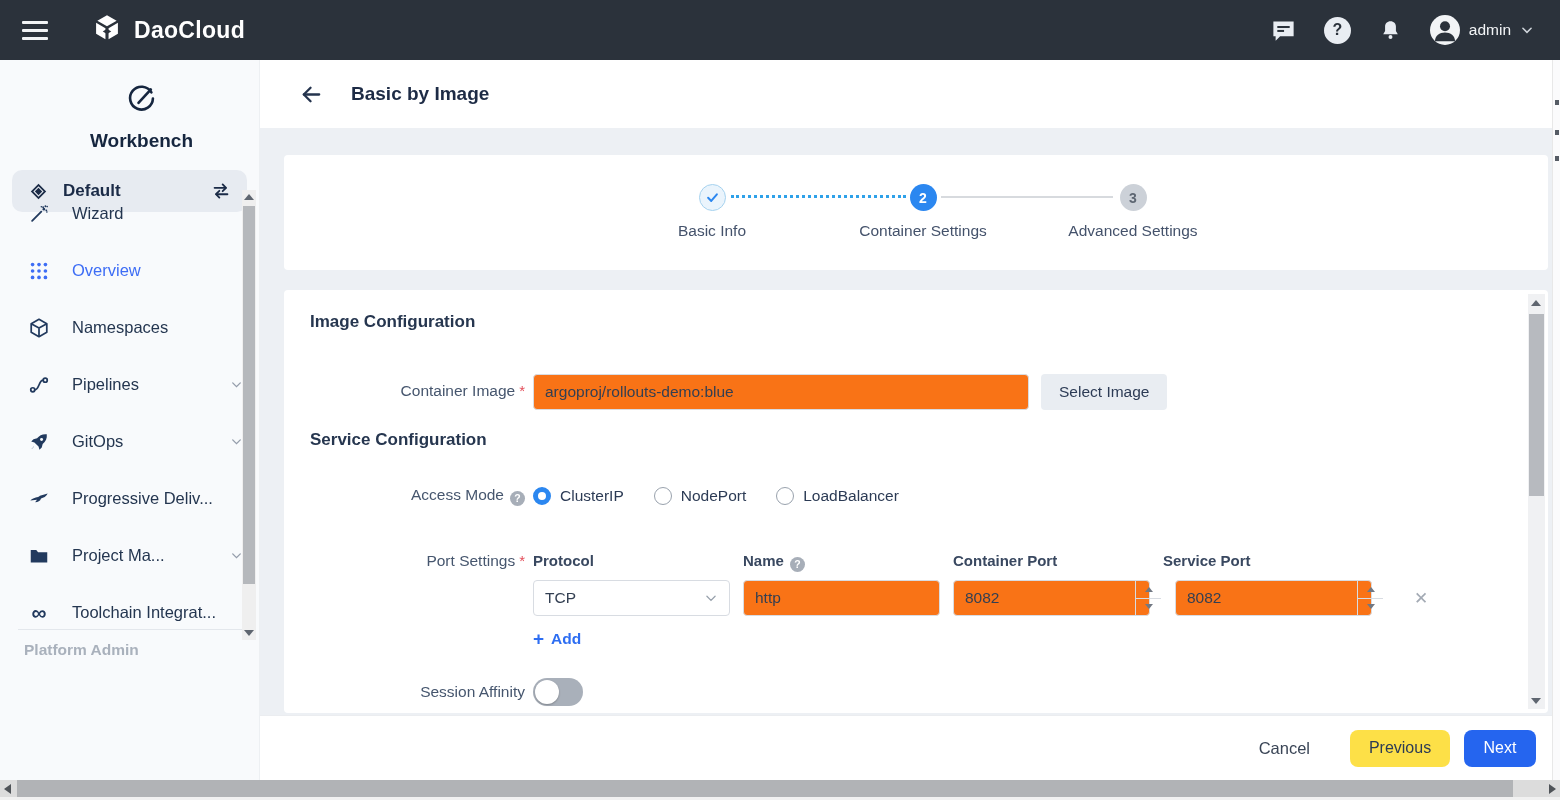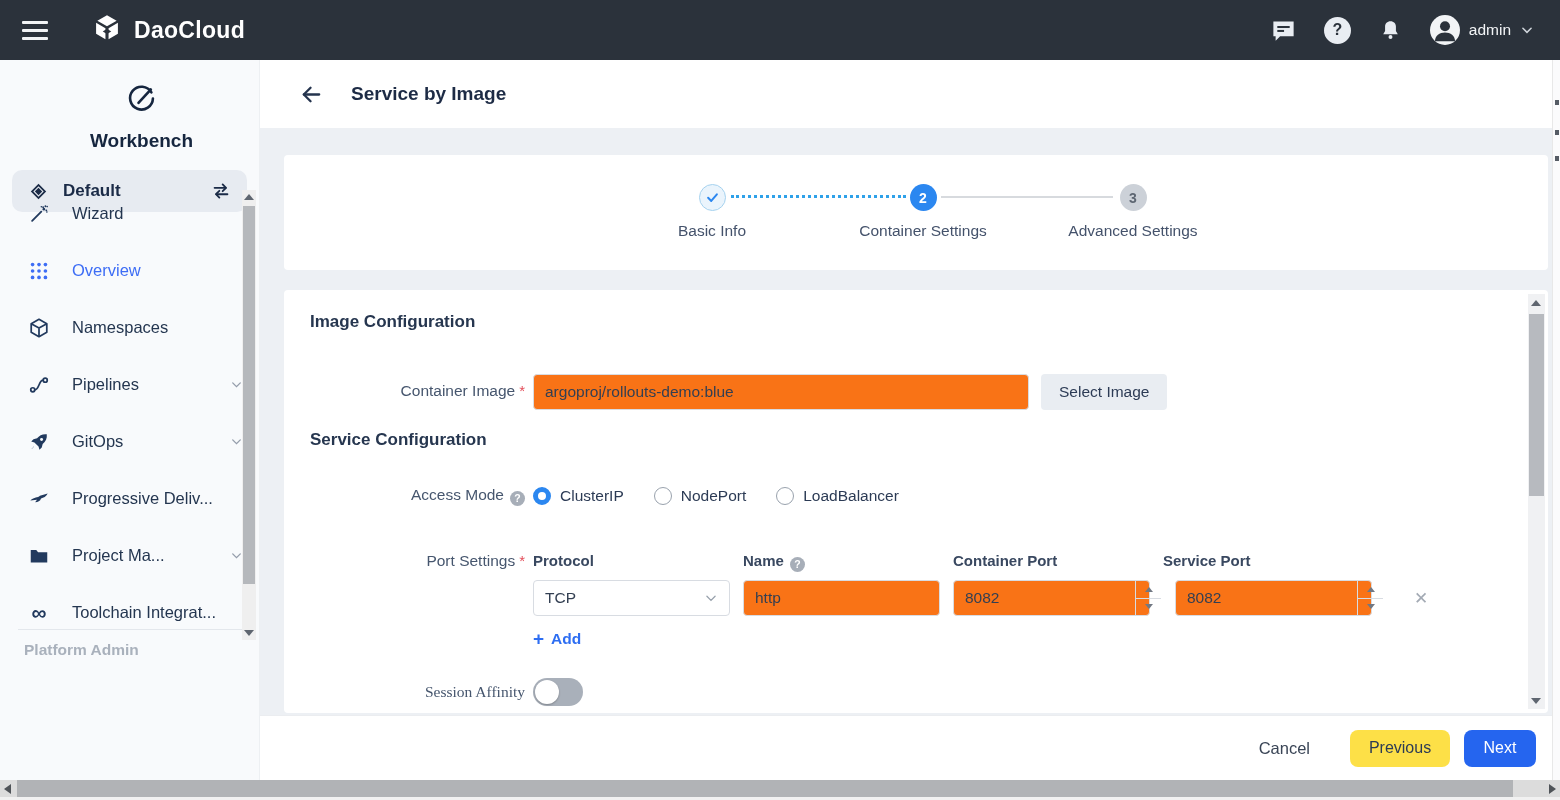--- a/index.html
+++ b/index.html
@@ -123,21 +123,21 @@
     border-left:1px solid #d8dce2; display:flex; flex-direction:column; }
   .spin-btn { flex:1; display:flex; align-items:center; justify-content:center; cursor:pointer; }
   .spin-btn.up { border-bottom:1px solid #d8dce2; }
   .mini-up { width:0; height:0; border-left:4px solid transparent; border-right:4px solid transparent; border-bottom:5px solid #717883; }
   .mini-down { width:0; height:0; border-left:4px solid transparent; border-right:4px solid transparent; border-top:5px solid #717883; }
   .row-del { margin-left:17px; color:#a3aab4; font-size:17px; cursor:pointer; align-self:center; }
   .add-link { position:absolute; left:249px; top:340px; display:flex; align-items:center; gap:7px;
     color:#2e6ef2; font-size:15.5px; font-weight:600; cursor:pointer; }
   .plus-glyph { font-size:19px; font-weight:bold; line-height:16px; }
   .row-session { top:388px; align-items:center; }
-  .row-session .label-cell { padding-top:0;font-family:Liberation Serif, serif; }
+  .row-session .label-cell { padding-top:0; }
   .toggle { margin-left:8px; width:50px; height:28px; border-radius:14px; background:#a9b0ba;
     position:relative; cursor:pointer; flex:none; }
   .toggle .knob { position:absolute; left:2px; top:2px; width:24px; height:24px; border-radius:50%;
     background:#fff; box-shadow:0 1px 2px rgba(0,0,0,.25); }
 
   
   .card-scroll { position:absolute; top:4px; right:3px; bottom:4px; width:17px; background:#f0f1f3; }
   .cs-up { position:absolute; top:6px; left:3px; }
   .cs-down { position:absolute; bottom:5px; left:3px; }
   .cs-thumb { position:absolute; top:20px; left:1px; width:15px; height:182px; background:#b7babf; cursor:pointer; }
@@ -351,21 +351,21 @@
   </div>
 </div>
 
 <div class="main-header">
   <span class="back-arrow">
     <svg width="23" height="23" viewBox="0 0 24 24" fill="none" stroke="currentColor" stroke-width="2.4" stroke-linecap="round" stroke-linejoin="round">
       <path d="M11 5 4 12l7 7"></path>
         <path d="M4 12h16"></path>
     </svg>
   </span>
-  <span class="page-title">Service by Image</span>
+  <span class="page-title">Basic by Image</span>
 </div>
 
 <div class="stepper-card">
   <div class="conn-dotted"></div>
   <div class="conn-solid"></div>
 
   <div class="step step-done" style="left:428px">
     <div class="step-circle">
       <svg width="15" height="15" viewBox="0 0 24 24" fill="none" stroke="#2b87f0" stroke-width="3.2" stroke-linecap="round" stroke-linejoin="round">
         <path d="M5 12.5 10 17.5 19 7"></path>

